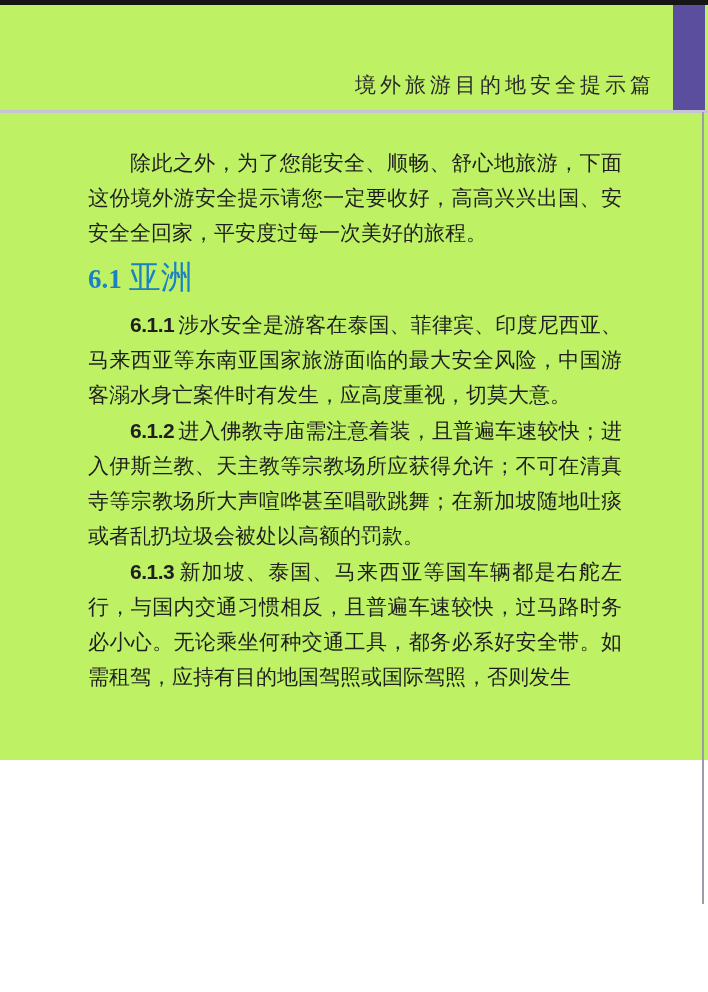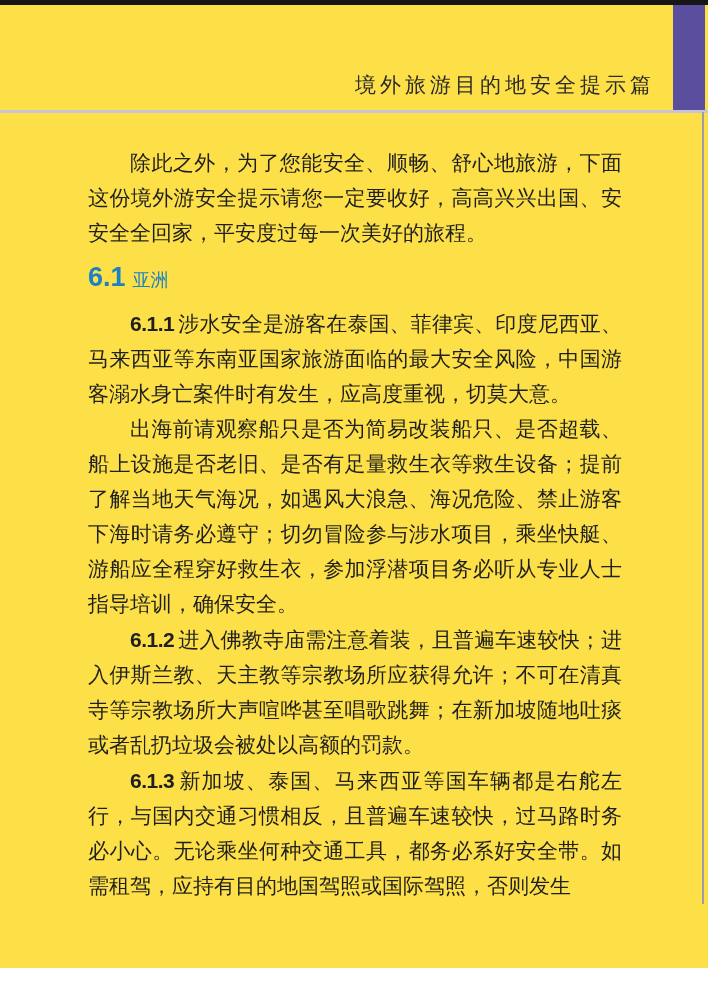--- a/index.html
+++ b/index.html
@@ -3,21 +3,21 @@
 <meta charset="utf-8">
 <style>
   html,body{margin:0;padding:0;}
   body{
     width:708px;height:992px;
     background:#ffffff;
     font-family:"Liberation Serif","DejaVu Serif",serif;
     position:relative;
     overflow:hidden;
   }
-  .page{position:absolute;inset:0;width:708px;height:968px;background:#fde047;}
+  .page{position:absolute;inset:0;width:708px;height:760px;background:#bef264;}
 
   
   .top-strip{position:absolute;left:0;top:0;width:708px;height:5px;background:#161616;}
 
   
   .corner-bar{position:absolute;left:673px;top:5px;width:32px;height:105px;
     background:var(--c-accent,#5b4e9e);}
   .header-title{position:absolute;right:53px;top:70px;height:30px;line-height:30px;
     font-size:21px;letter-spacing:4px;color:#2b2b2b;white-space:nowrap;}
   .header-rule{position:absolute;left:0;top:110px;width:708px;height:3px;
@@ -26,23 +26,23 @@
     background:#9d9da8;}
 
   
   .content{position:absolute;left:88px;top:146px;width:534px;color:#1f1f1f;}
   .body-para{margin:0;font-size:21px;line-height:35px;text-align:justify;
     text-indent:2em;}
   .para-num{font-family:"Liberation Sans","DejaVu Sans",sans-serif;
     font-weight:bold;margin-right:4px;letter-spacing:-0.5px;margin-top:11px;}
   .section-heading{margin:9px 0 9px 0;text-indent:0;line-height:34px;
     color:var(--c-heading,#1b80c6);}
-  .section-num{font-family:Liberation Sans, sans-serif;
+  .section-num{font-family:Liberation Serif, serif;
     font-weight:bold;font-size:27px;margin-right:7px;letter-spacing:0;margin-top:40px;}
-  .section-title{font-size:18px;font-weight:normal;}
+  .section-title{font-size:32px;font-weight:normal;}
 
   
   .footer{position:absolute;left:0;top:892px;width:708px;height:100px;}
   .footer svg{position:absolute;left:0;top:0;display:block;}
   .footer-line{position:absolute;left:616px;top:13px;width:2px;height:87px;
     background:#8c8c99;}
   .page-number{position:absolute;left:620px;top:13px;width:56px;
     font-family:"Liberation Sans","DejaVu Sans",sans-serif;
     font-weight:bold;font-size:36px;color:#15151c;line-height:30px;
     transform:scaleX(0.62);transform-origin:center top;
@@ -64,21 +64,20 @@
   <div class="right-border"></div>
 
   <div class="content">
 
     <p class="body-para"><span>除此之外，为了您能安全、顺畅、舒心地旅游，下面这份境外游安全提示请您一定要收好，高高兴兴出国、安安全全回家，平安度过每一次美好的旅程。</span></p>
 
     <h2 class="section-heading body-para"><span class="section-num">6.1</span><span class="section-title">亚洲</span></h2>
 
     <p class="body-para"><span class="para-num">6.1.1</span><span>涉水安全是游客在泰国、菲律宾、印度尼西亚、马来西亚等东南亚国家旅游面临的最大安全风险，中国游客溺水身亡案件时有发生，应高度重视，切莫大意。</span></p>
 
-    <p class="body-para"><span>出海前请观察船只是否为简易改装船只、是否超载、船上设施是否老旧、是否有足量救生衣等救生设备；提前了解当地天气海况，如遇风大浪急、海况危险、禁止游客下海时请务必遵守；切勿冒险参与涉水项目，乘坐快艇、游船应全程穿好救生衣，参加浮潜项目务必听从专业人士指导培训，确保安全。</span></p>
 
     <p class="body-para"><span class="para-num">6.1.2</span><span>进入佛教寺庙需注意着装，且普遍车速较快；进入伊斯兰教、天主教等宗教场所应获得允许；不可在清真寺等宗教场所大声喧哗甚至唱歌跳舞；在新加坡随地吐痰或者乱扔垃圾会被处以高额的罚款。</span></p>
 
     <p class="body-para"><span class="para-num">6.1.3</span><span>新加坡、泰国、马来西亚等国车辆都是右舵左行，与国内交通习惯相反，且普遍车速较快，过马路时务必小心。无论乘坐何种交通工具，都务必系好安全带。如需租驾，应持有目的地国驾照或国际驾照，否则发生</span></p>
 
   </div>
 
 
 </div>
 

